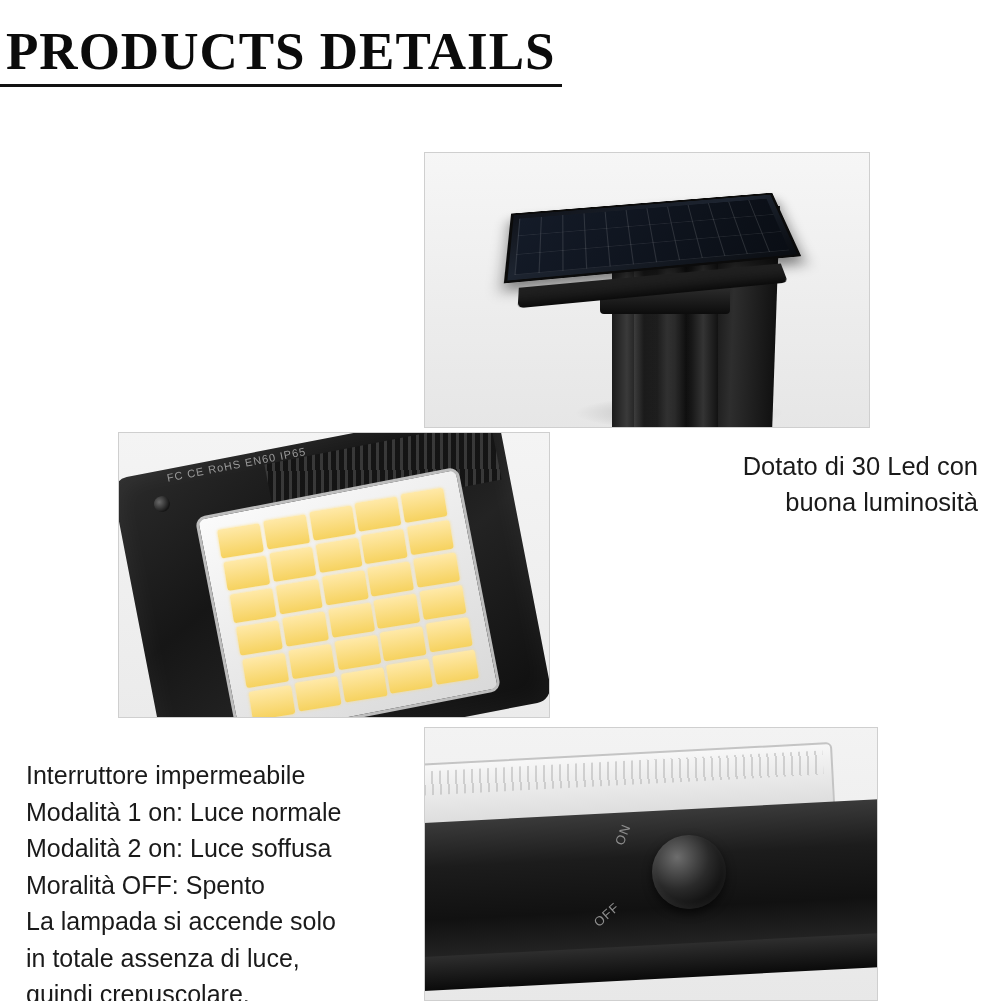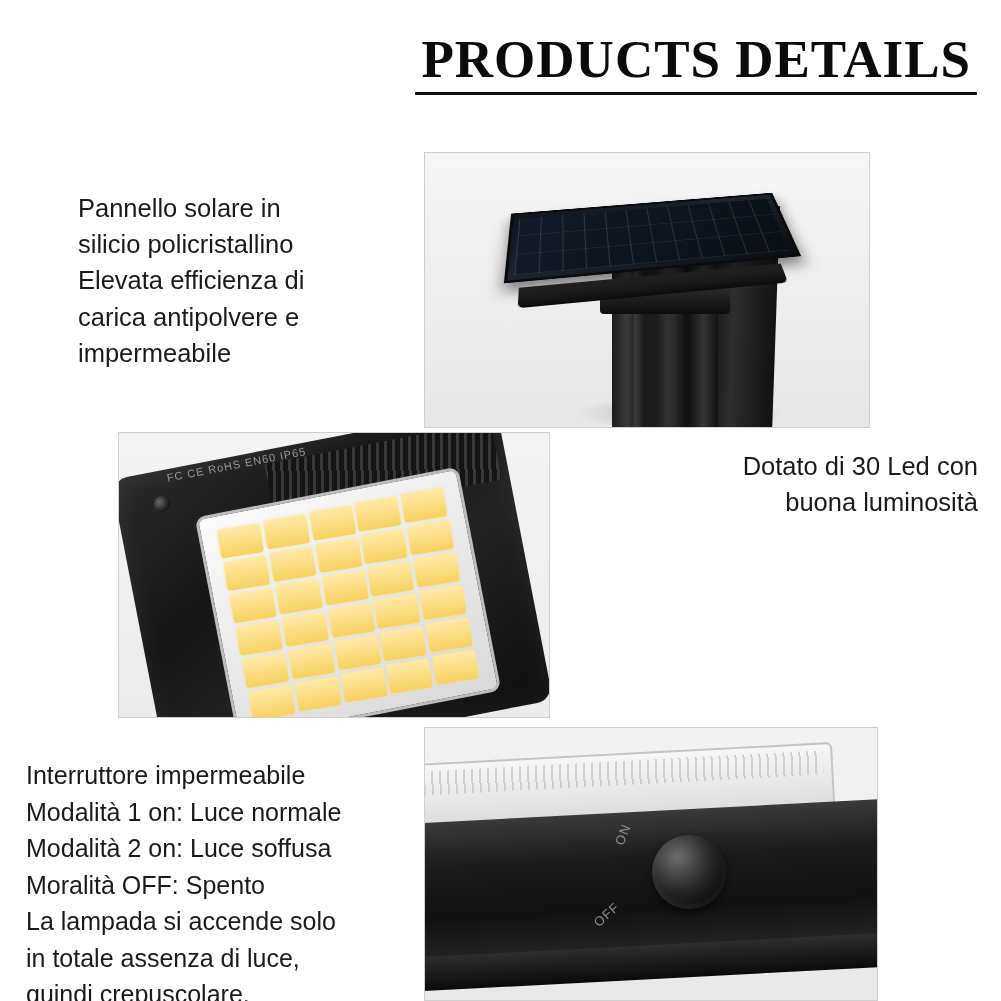--- a/index.html
+++ b/index.html
@@ -13,24 +13,24 @@
   .page {
     position: relative;
     width: 1001px;
     height: 1001px;
     background: #ffffff;
   }
 
   
   .title-wrap {
     position: absolute;
-    top: 32px;
+    top: 24px;
     left: 0;
     width: 977px;
-    text-align: right;
+    text-align: left;
   }
   .title {
     display: inline-block;
     font-family: "Liberation Serif", serif;
     font-weight: bold;
     font-size: 53px;
     letter-spacing: 1px;
     color: #0b0b0b;
     border-bottom: 3px solid #111;
     padding: 0 6px 4px 6px;
@@ -220,25 +220,20 @@
 </style>
 </head>
 <body>
 
 <div class="page">
 
   <div class="title-wrap">
     <div class="title">PRODUCTS DETAILS</div>
   </div>
 
-  <div class="text-block" id="text-solar">Pannello solare in
-silicio policristallino
-Elevata efficienza di
-carica antipolvere e
-impermeabile</div>
 
   <div class="text-block" id="text-led">Dotato di 30 Led con
 buona luminosità</div>
 
   <div class="text-block" id="text-switch">Interruttore impermeabile
 Modalità 1 on: Luce normale
 Modalità 2 on: Luce soffusa
 Moralità OFF: Spento
 La lampada si accende solo
 in totale assenza di luce,

